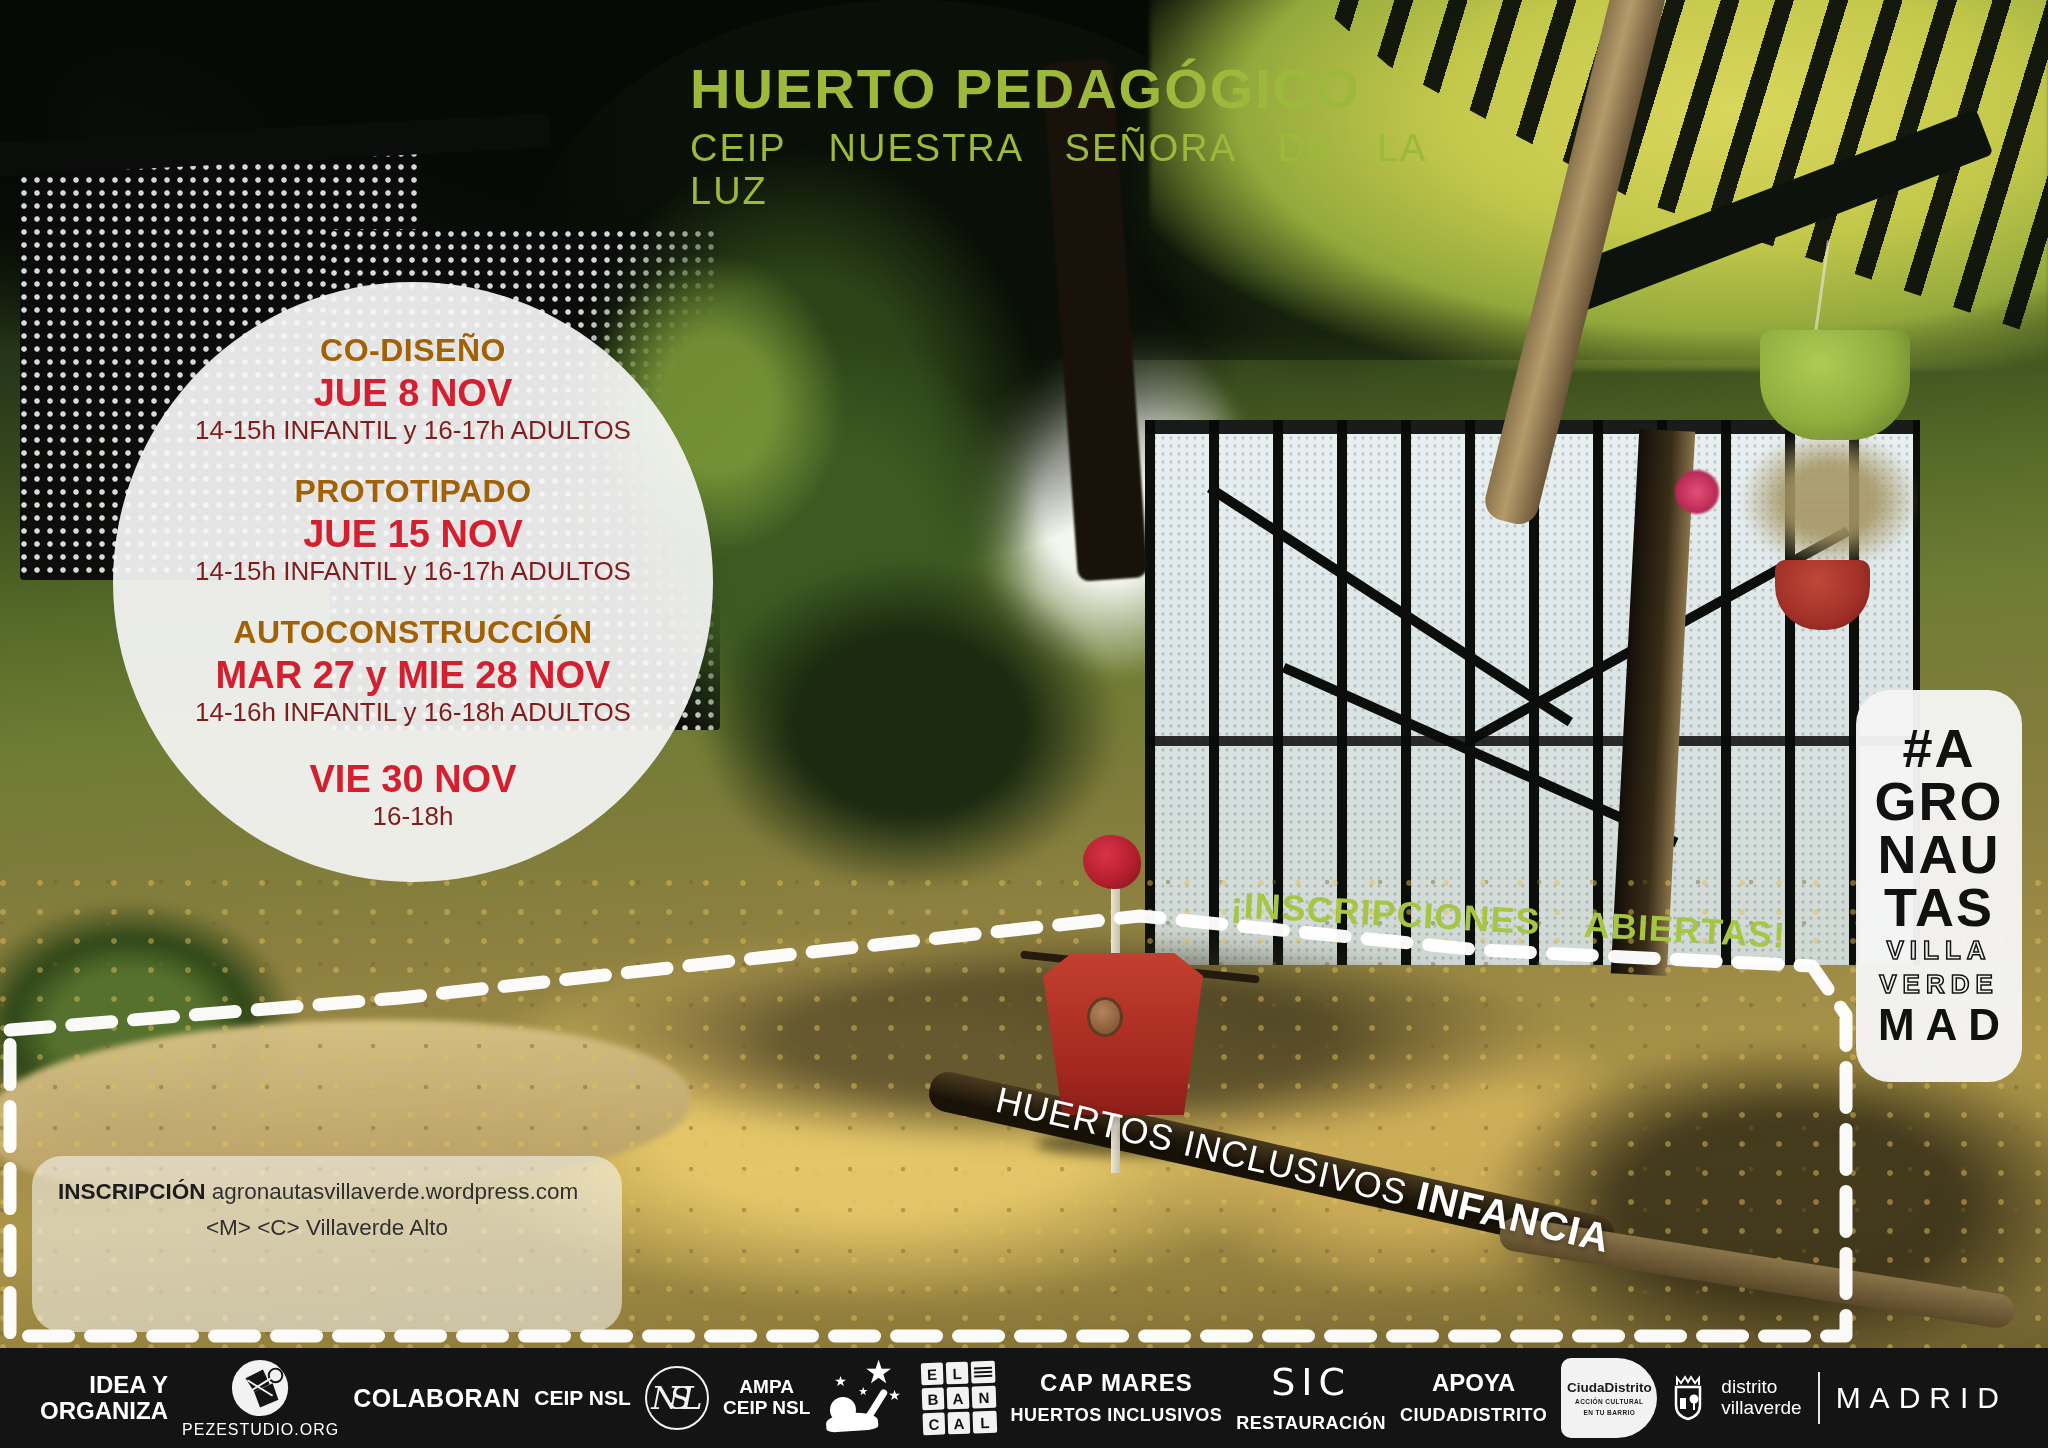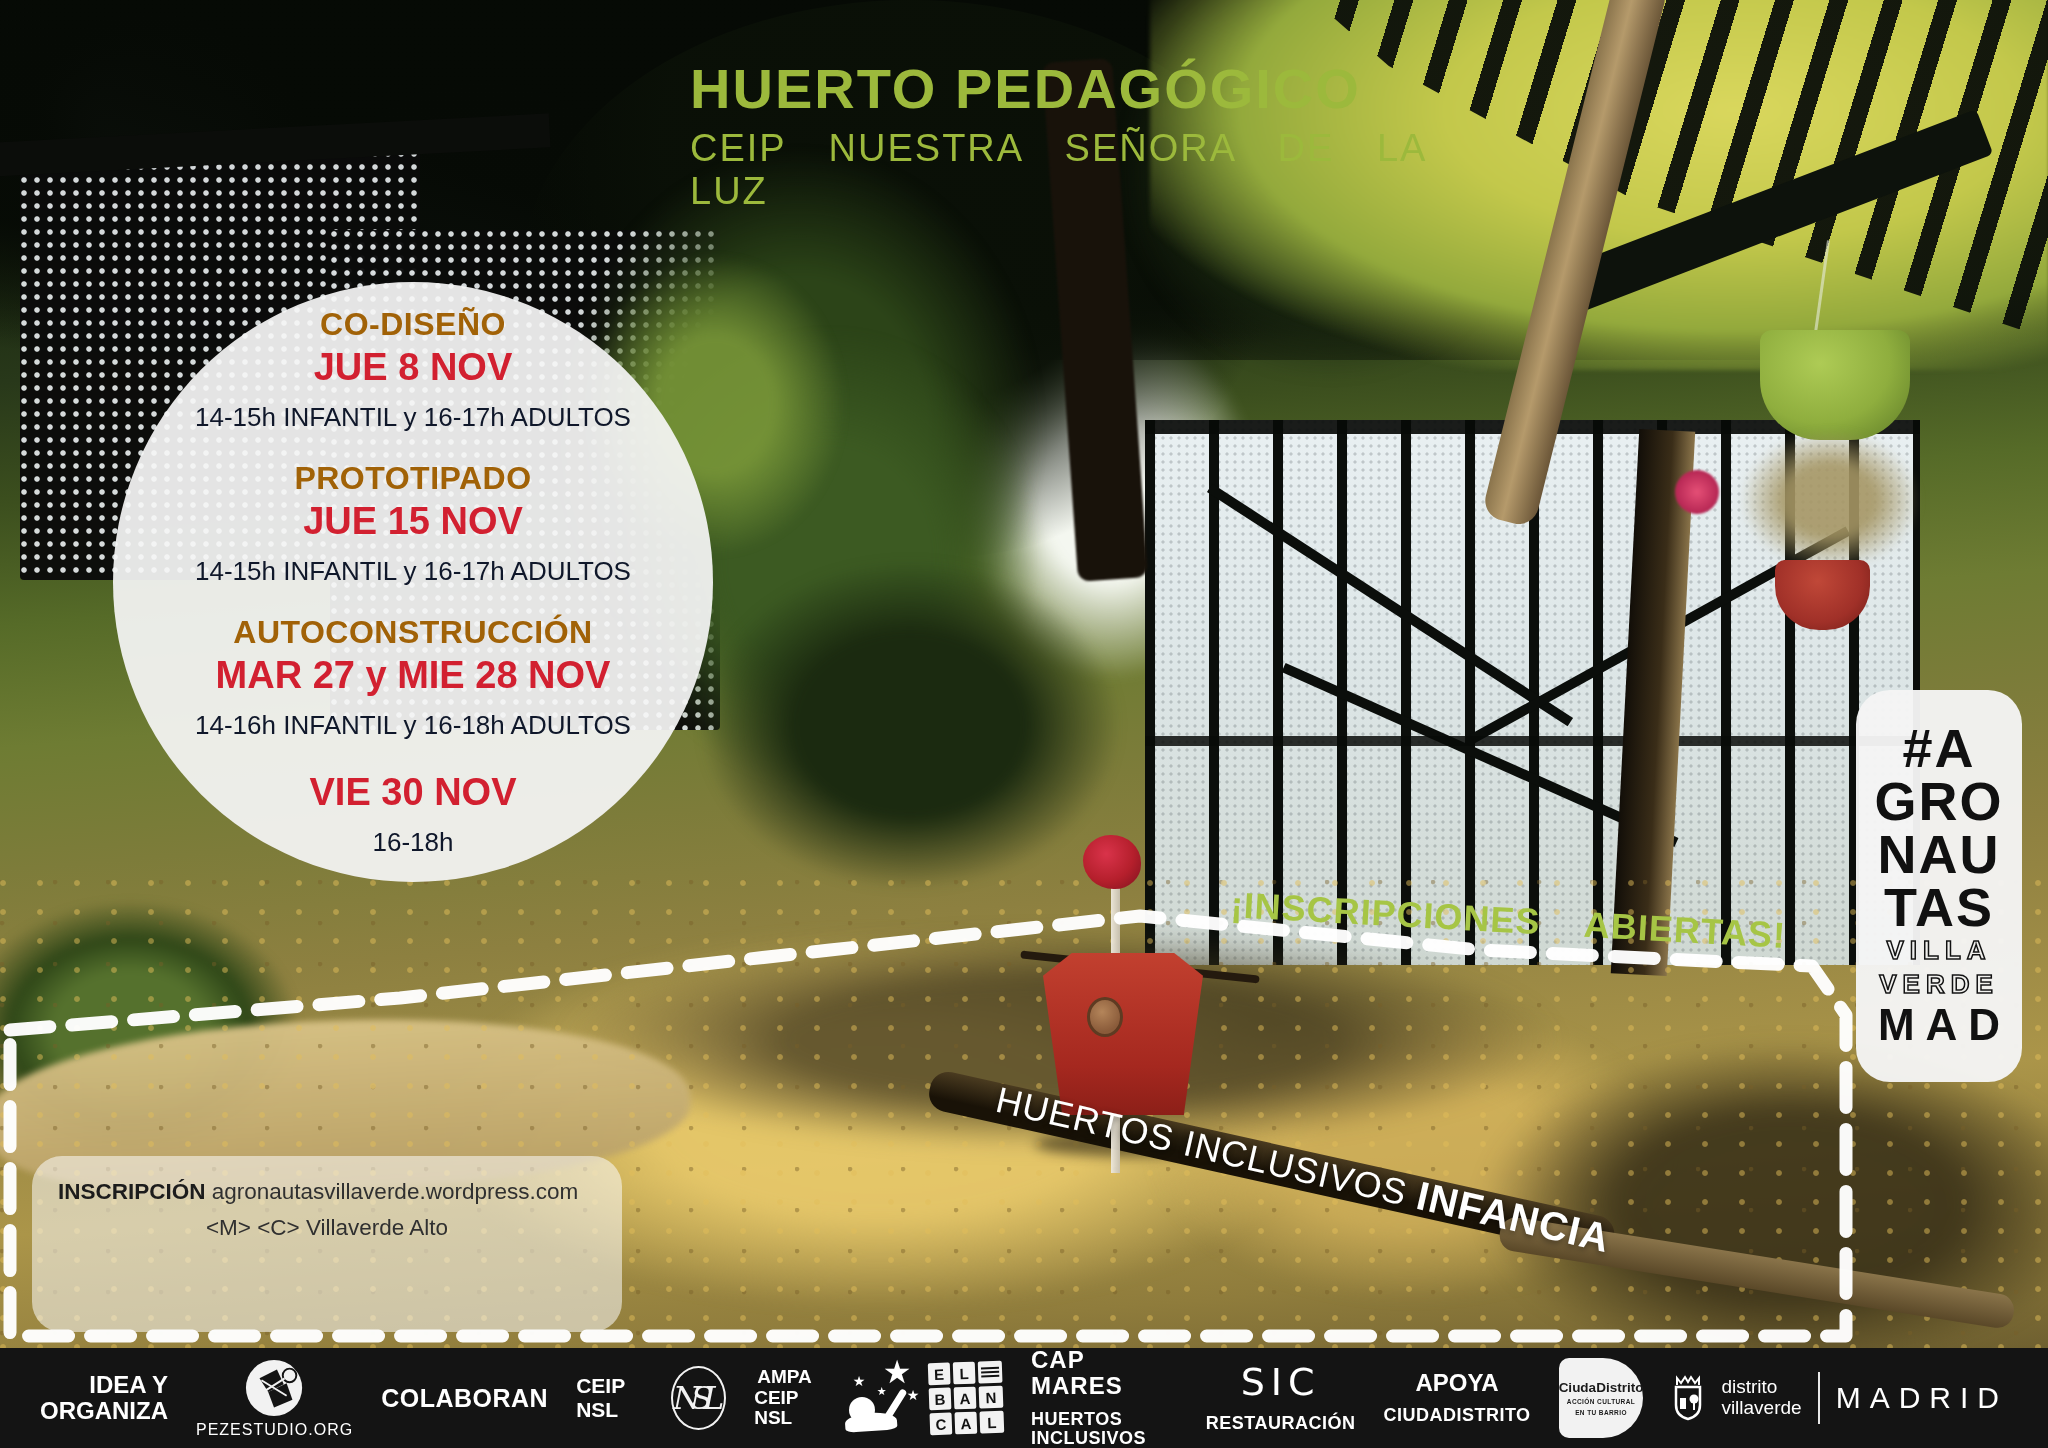--- a/index.html
+++ b/index.html
@@ -83,21 +83,21 @@
   .title-block{left:690px;top:60px;width:790px;text-align:left;}
   .title-main{font-size:56px;font-weight:bold;letter-spacing:2px;color:#9cb93c;line-height:1.05;}
   .title-sub{margin-top:8px;font-size:38px;font-weight:normal;letter-spacing:2px;word-spacing:30px;color:#9cb93c;}
 
   
   .circle{left:113px;top:282px;width:600px;height:600px;border-radius:50%;
      background:rgba(245,245,245,.93);display:flex;flex-direction:column;justify-content:center;
      align-items:center;gap:27px;text-align:center;}
   .sch-name{font-size:32px;font-weight:bold;color:#a16207;letter-spacing:.5px;}
   .sch-date{font-size:38px;font-weight:bold;color:#d22030;margin-top:3px;}
-  .sch-times{font-size:26px;color:#0f172a;margin-top:13px;}
+  .sch-times{font-size:26px;color:#7f1d1d;margin-top:0;}
 
   
   .inscripciones{left:1232px;top:884px;transform:rotate(3.2deg);transform-origin:left top;
      font-size:36px;font-weight:bold;color:#a6c545;letter-spacing:1px;word-spacing:34px;white-space:nowrap;}
   .huertos{left:1002px;top:1076px;transform:rotate(13deg);transform-origin:left top;white-space:nowrap;
      color:#fff;text-shadow:0 2px 6px rgba(0,0,0,.45);}
   .huertos .reg{font-size:36px;letter-spacing:1px;}
   .huertos .bold{font-size:40px;font-weight:bold;letter-spacing:1px;}
 
   
@@ -110,21 +110,21 @@
   .ht-last{font-size:44px;font-weight:bold;letter-spacing:11px;line-height:1.1;margin-left:11px;}
 
   
   .info{left:32px;top:1156px;width:590px;height:176px;border-radius:30px;
      background:rgba(252,252,252,.55);padding:18px 26px;font-size:22.5px;color:#303030;line-height:1.58;}
   .info b{color:#1c1c1c;}
   .info .center-row{text-align:center;}
 
   
   .footer{position:absolute;left:0;bottom:0;width:2048px;height:100px;background:#141414;
-     display:flex;align-items:center;justify-content:space-between;padding:0 40px;color:#fff;gap:28px;}
+     display:flex;align-items:center;justify-content:space-between;padding:0 40px;color:#fff;}
   .f-col{display:flex;flex-direction:column;align-items:center;justify-content:center;line-height:1.1;}
   .f-right{align-items:flex-end;text-align:right;}
   .f-b24{font-size:24px;font-weight:bold;}
   .f-b25{font-size:25px;font-weight:bold;letter-spacing:.5px;}
   .f-b21{font-size:21px;font-weight:bold;}
   .f-b19{font-size:19px;font-weight:bold;}
   .f-b26{font-size:24px;font-weight:bold;letter-spacing:1px;}
   .f-sub18{font-size:18px;font-weight:bold;margin-top:10px;letter-spacing:.5px;}
   .pez-label{font-size:16px;letter-spacing:1px;margin-top:2px;}
   .nsl-circle{width:64px;height:64px;border:2px solid #f2f2f2;border-radius:50%;

